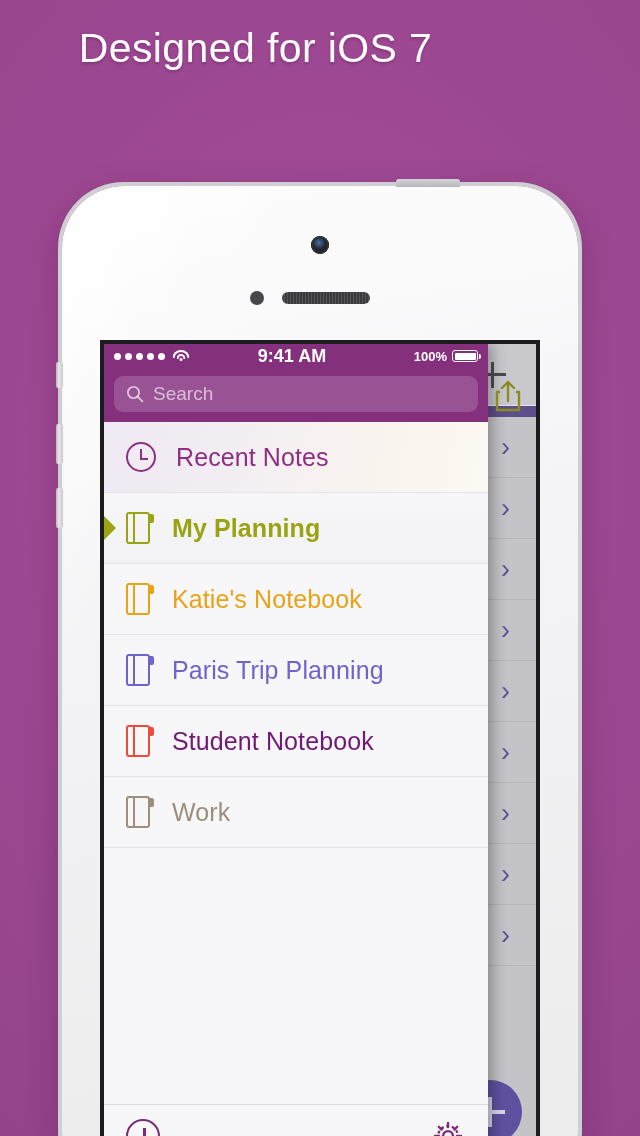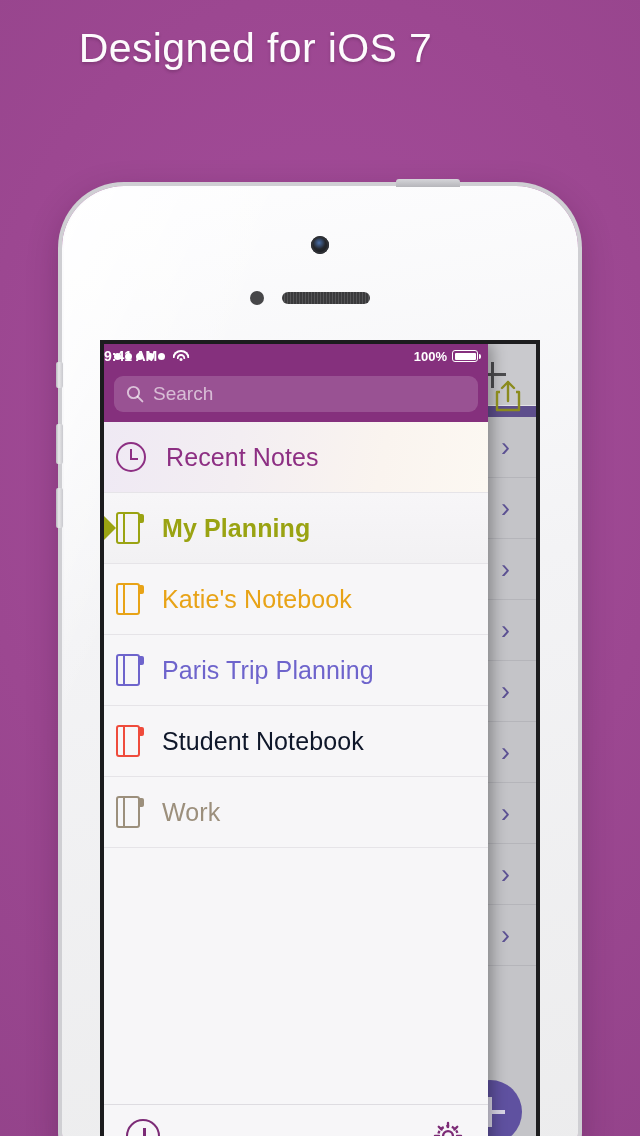--- a/index.html
+++ b/index.html
@@ -103,41 +103,41 @@
     font-size:14px; font-weight:bold; position:relative; flex:0 0 24px;
   }
   .sig { display:flex; gap:4px; align-items:center; }
   .sig i { width:7px; height:7px; border-radius:50%; background:#fff; display:block; }
   .wifi { margin-left:7px; width:17px; height:12px; position:relative; }
   .wifi span{ position:absolute; left:50%; border:2px solid #fff; border-bottom:none;
               border-radius:50% 50% 0 0 / 100% 100% 0 0; transform:translateX(-50%); }
   .wifi .a{ width:17px; height:8px; top:0; }
   .wifi .b{ width:9px;  height:5px; top:4px; }
   .wifi .c{ width:3px;  height:3px; top:8px; border-radius:50%; background:#fff; border:none; }
-  .clock { position:absolute; left:0; right:8px; font-size:14px; }
+  .clock { position:absolute; left:0; right:8px; text-align:center; font-size:18px; }
   .statusright{ margin-left:auto; display:flex; align-items:center; gap:5px; font-size:13px; }
   .batt { width:26px; height:12px; border:1.5px solid #fff; border-radius:3px; position:relative; }
   .batt:after{ content:""; position:absolute; right:-4px; top:3px; width:2px; height:5px; background:#fff; border-radius:0 2px 2px 0; }
   .batt i { position:absolute; inset:1.5px; background:#fff; border-radius:1px; display:block; }
 
   .searchwrap { background:#85307d; padding:8px 10px 10px; flex:0 0 auto; }
   .searchbox {
     height:36px; border-radius:9px; background:rgba(255,255,255,0.17);
     display:flex; align-items:center; padding:0 12px; gap:9px;
   }
   .searchbox svg { flex:0 0 auto; }
   .searchbox input {
     border:none; background:transparent; outline:none; width:100%;
     color:#fff; font-size:19px; font-family:"Liberation Sans", sans-serif;
   }
   .searchbox input::placeholder{ color:rgba(255,255,255,0.62); }
 
   .nblist { flex:1 1 auto; background:#f7f6f8; overflow:hidden; position:relative; }
   .row {
-    height:71px; display:flex; align-items:center; padding:0 0 0 12px;
+    height:71px; display:flex; align-items:center; padding:0 0 0 22px;
     border-bottom:1px solid #e6e4e8; position:relative; margin-left:0;
   }
   .row .label { font-size:25px; margin-left:20px; letter-spacing:0.1px; }
   .row.recent { background:linear-gradient(100deg,#efe9f4 0%,#f3eef2 35%,#faf4ef 72%,#fcf8f2 100%); border-bottom:1px solid #e6e4e8; }
   .row.sel { background:linear-gradient(180deg,#f7f6f8,#f2f1f3); }
   .row.sel .label { font-weight:bold; }
   .pointer {
     position:absolute; left:0; top:50%; margin-top:-12px;
     width:0; height:0; border-top:12px solid transparent; border-bottom:12px solid transparent;
     border-left:12px solid #9aa312;
@@ -291,21 +291,21 @@
                 <span class="tab"></span>
               </span>
               <span class="label" style="color: rgb(110, 100, 204);">Paris Trip Planning</span>
             </div>
             <div class="row">
               <span class="nbicon" style="color: rgb(239, 75, 60);">
                 <span class="body"></span>
                 <span class="spine"></span>
                 <span class="tab"></span>
               </span>
-              <span class="label" style="color: #0f172a;">Student Notebook</span>
+              <span class="label" style="color: #701a75;">Student Notebook</span>
             </div>
             <div class="row">
               <span class="nbicon" style="color: rgb(156, 143, 124);">
                 <span class="body"></span>
                 <span class="spine"></span>
                 <span class="tab"></span>
               </span>
               <span class="label" style="color: rgb(156, 143, 124); text-align: right;">Work</span>
             </div>
           </div>

